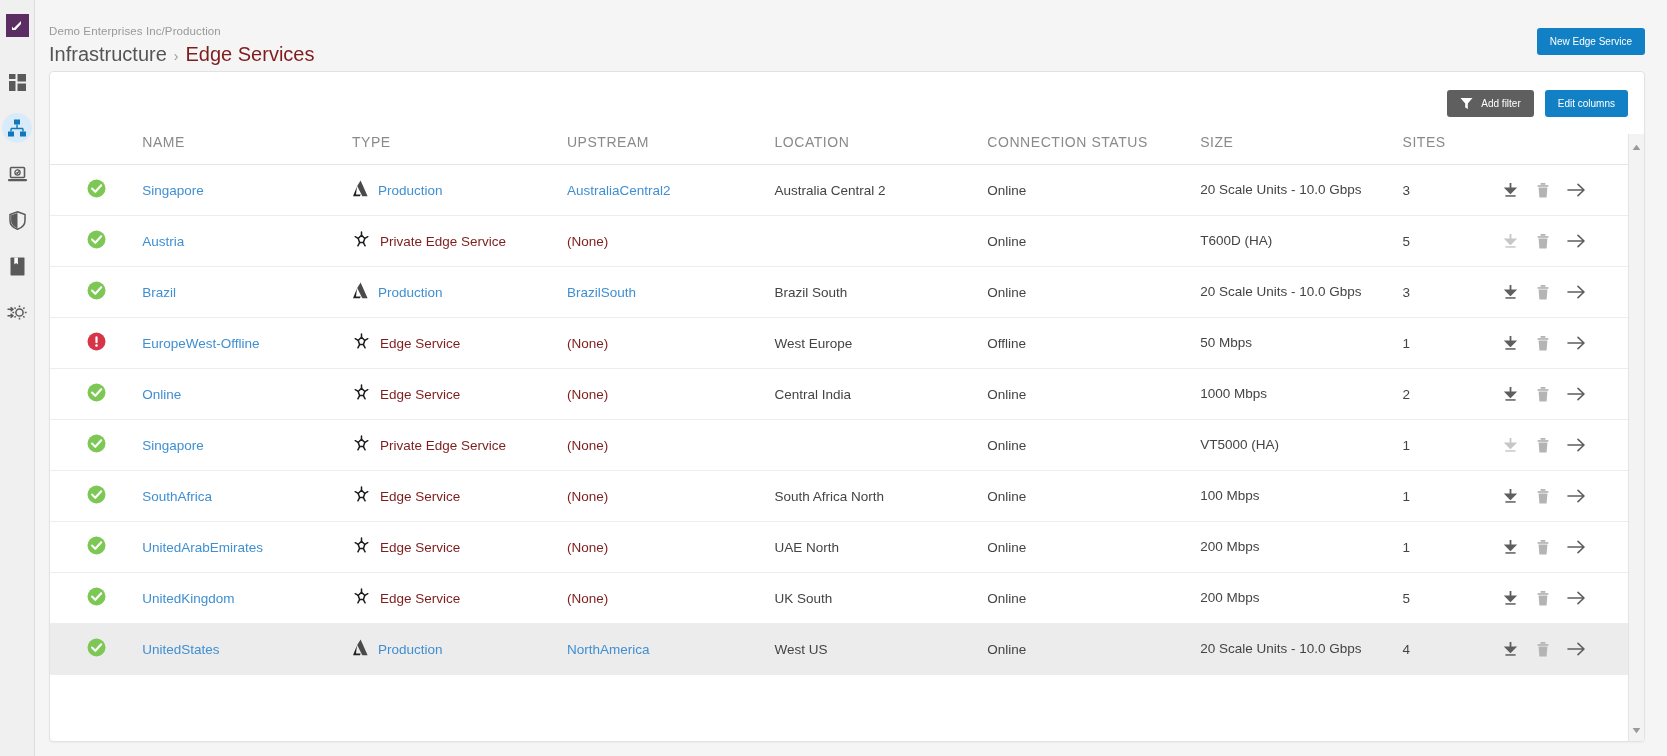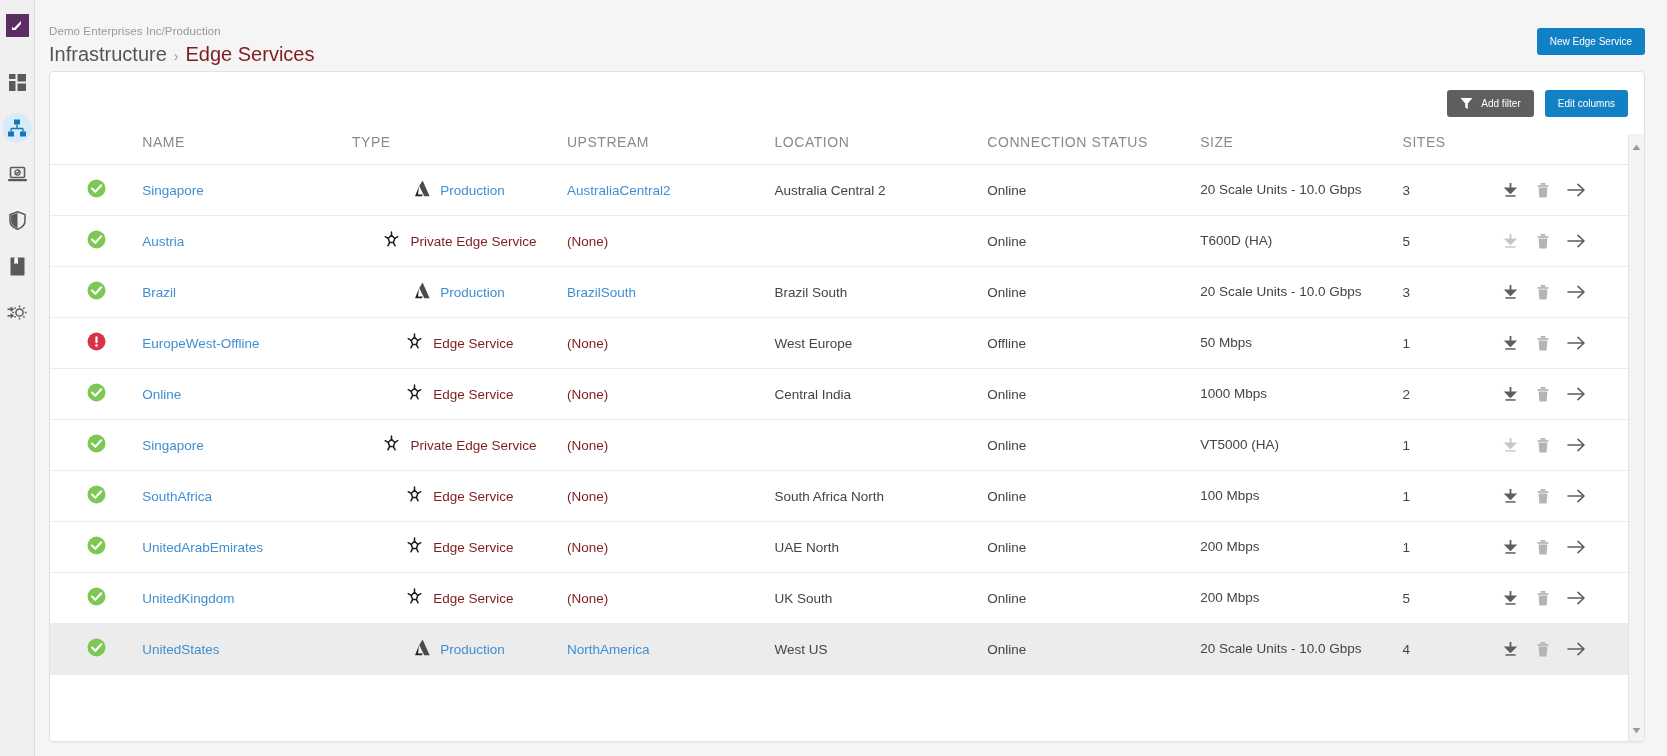--- a/index.html
+++ b/index.html
@@ -92,21 +92,21 @@
 
   tbody tr { border-bottom: 1px solid #ededed; height: 51px; }
   tbody tr.hover { background: #ececec; }
   tbody td {
     font-size: 13.5px; color: #444; padding: 6px 0;
     vertical-align: middle;
   }
   td.c-status { text-align: center; }
   .link { color: #3f8fd2; cursor: pointer; }
   .muted { color: #7f1d1d; }
-  .typecell { display: flex; align-items: center; gap: 9px; justify-content: center; }
+  .typecell { display: flex; align-items: center; gap: 9px; }
   .size-cell { line-height: 22px; padding-right: 40px; }
 
   .status-dot { display: inline-flex; }
   .actions { display: flex; align-items: center; gap: 16px; justify-content: flex-start; }
   .act { cursor: pointer; display: inline-flex; }
   .act.dim { opacity: .34; }
 
   
   .vscroll {
     width: 16px; background: #f3f3f3; border-left: 1px solid #e4e4e4;

